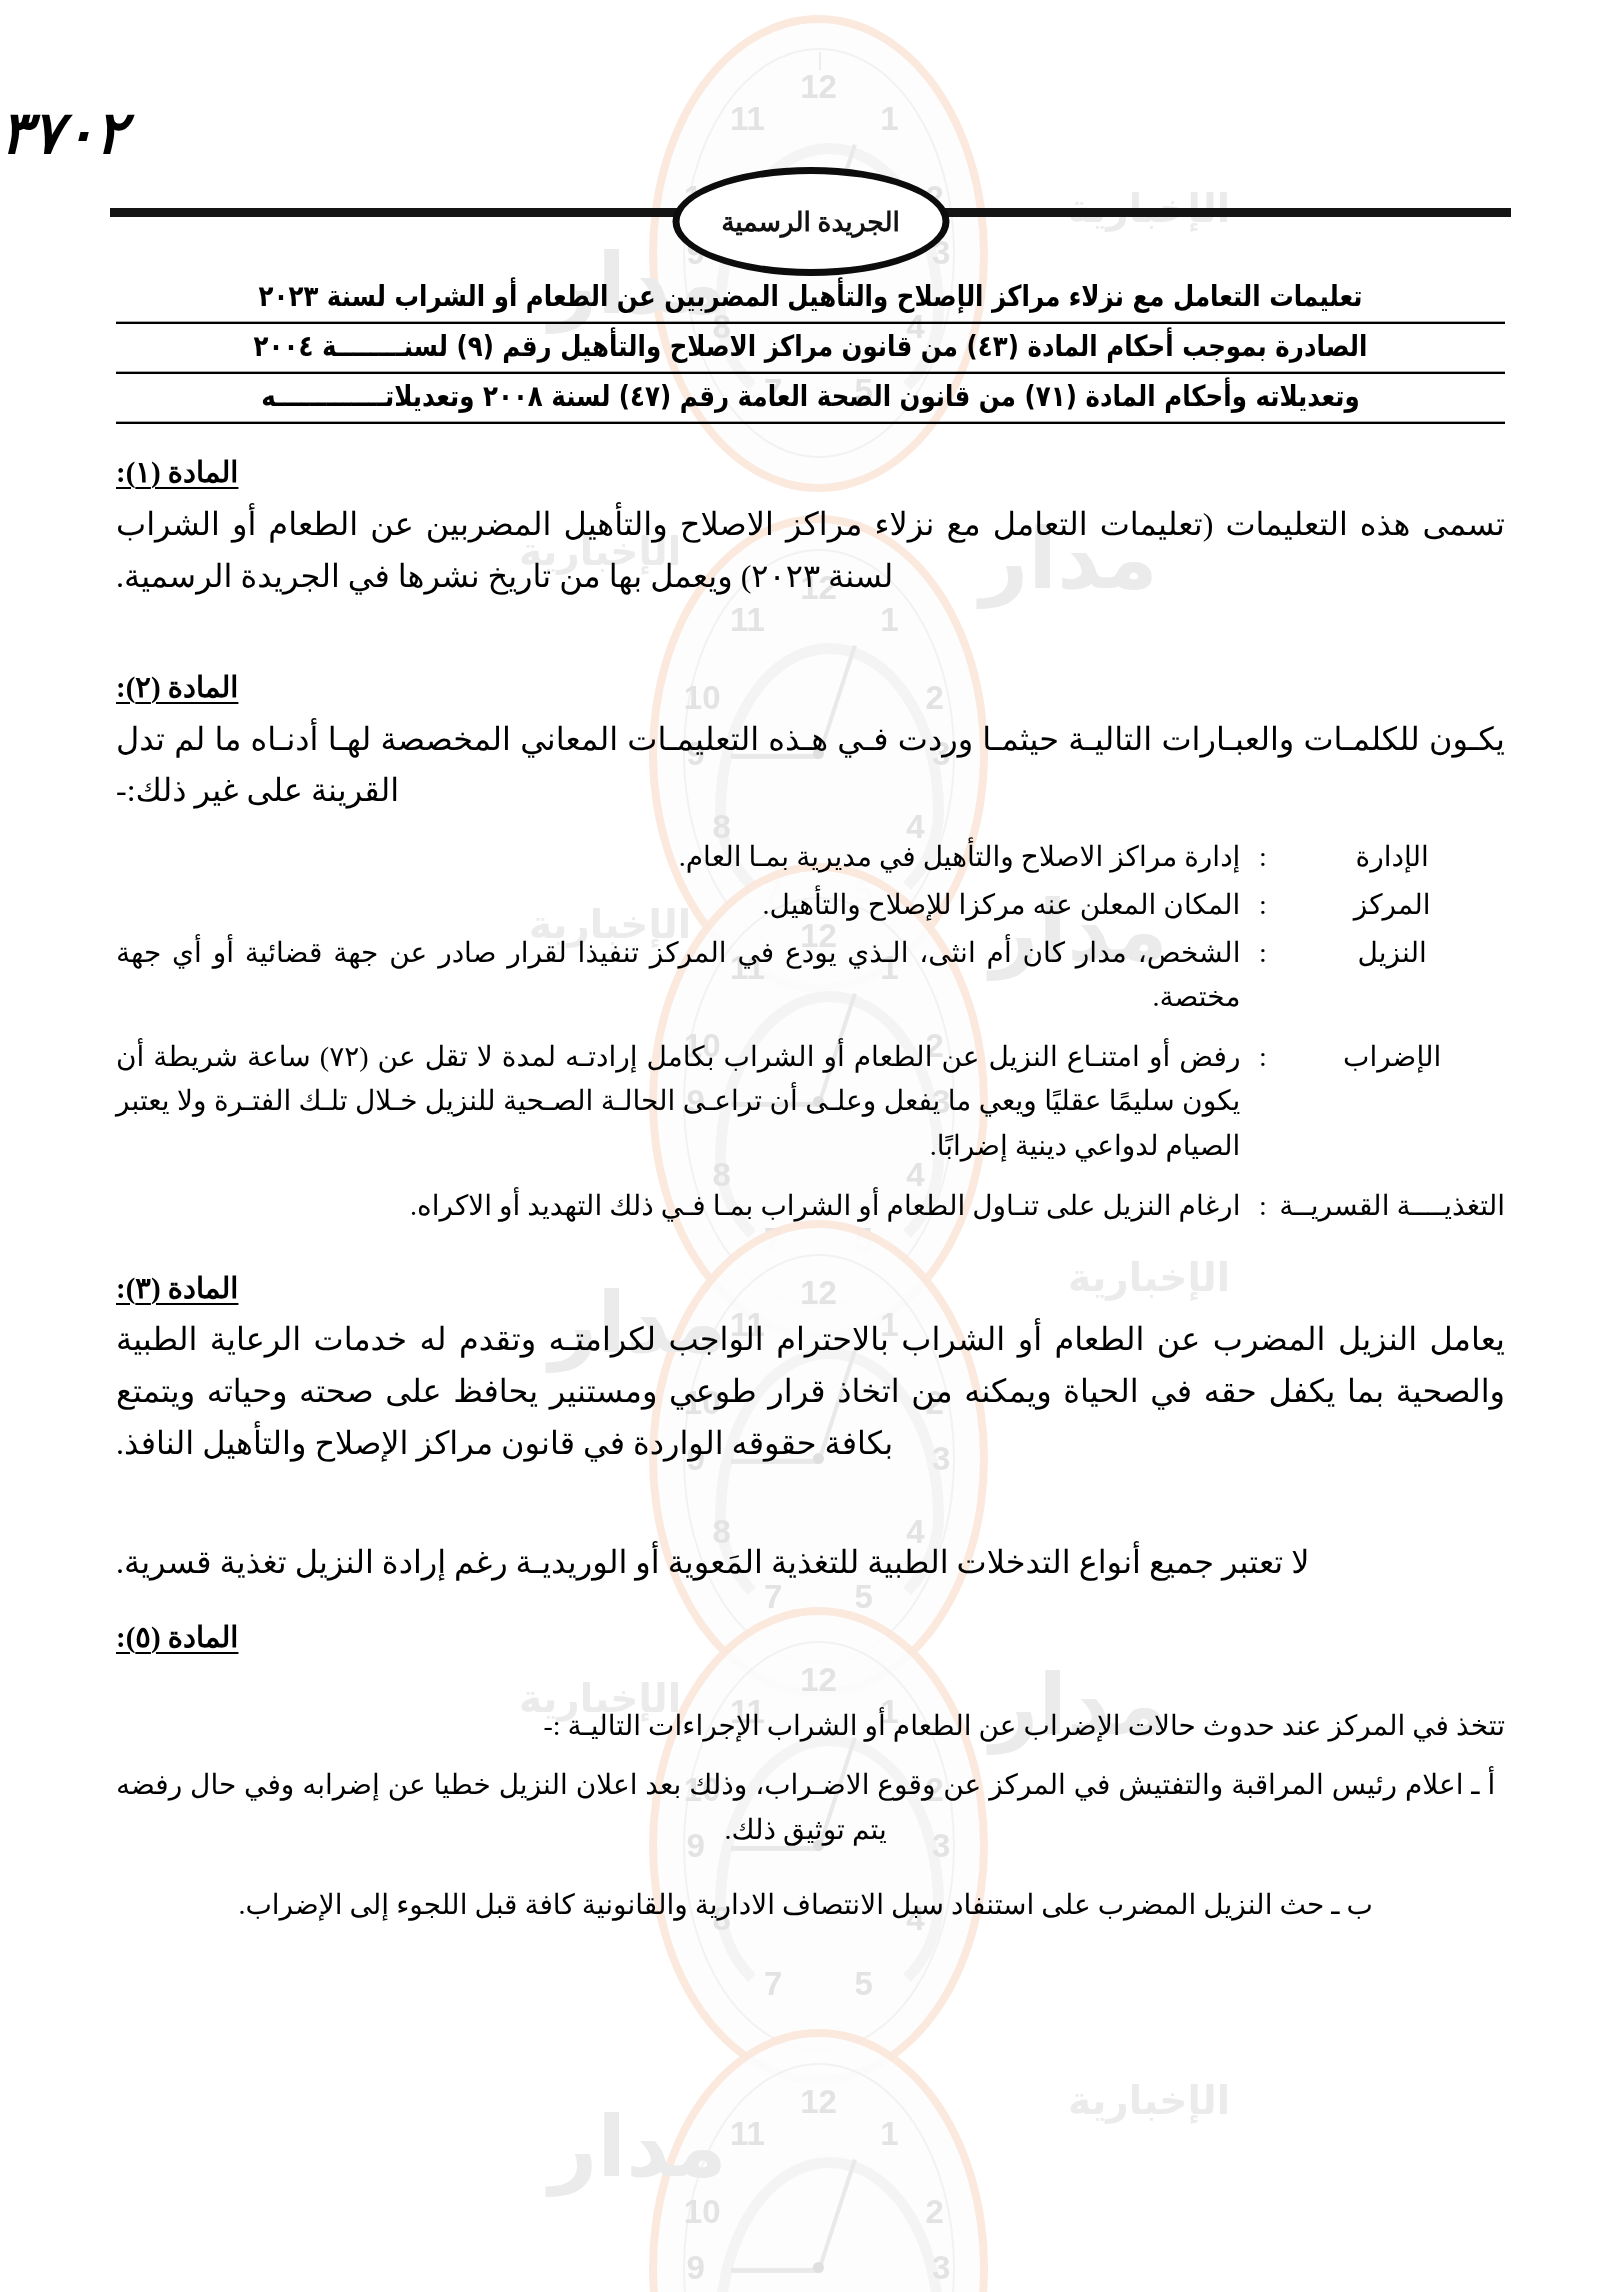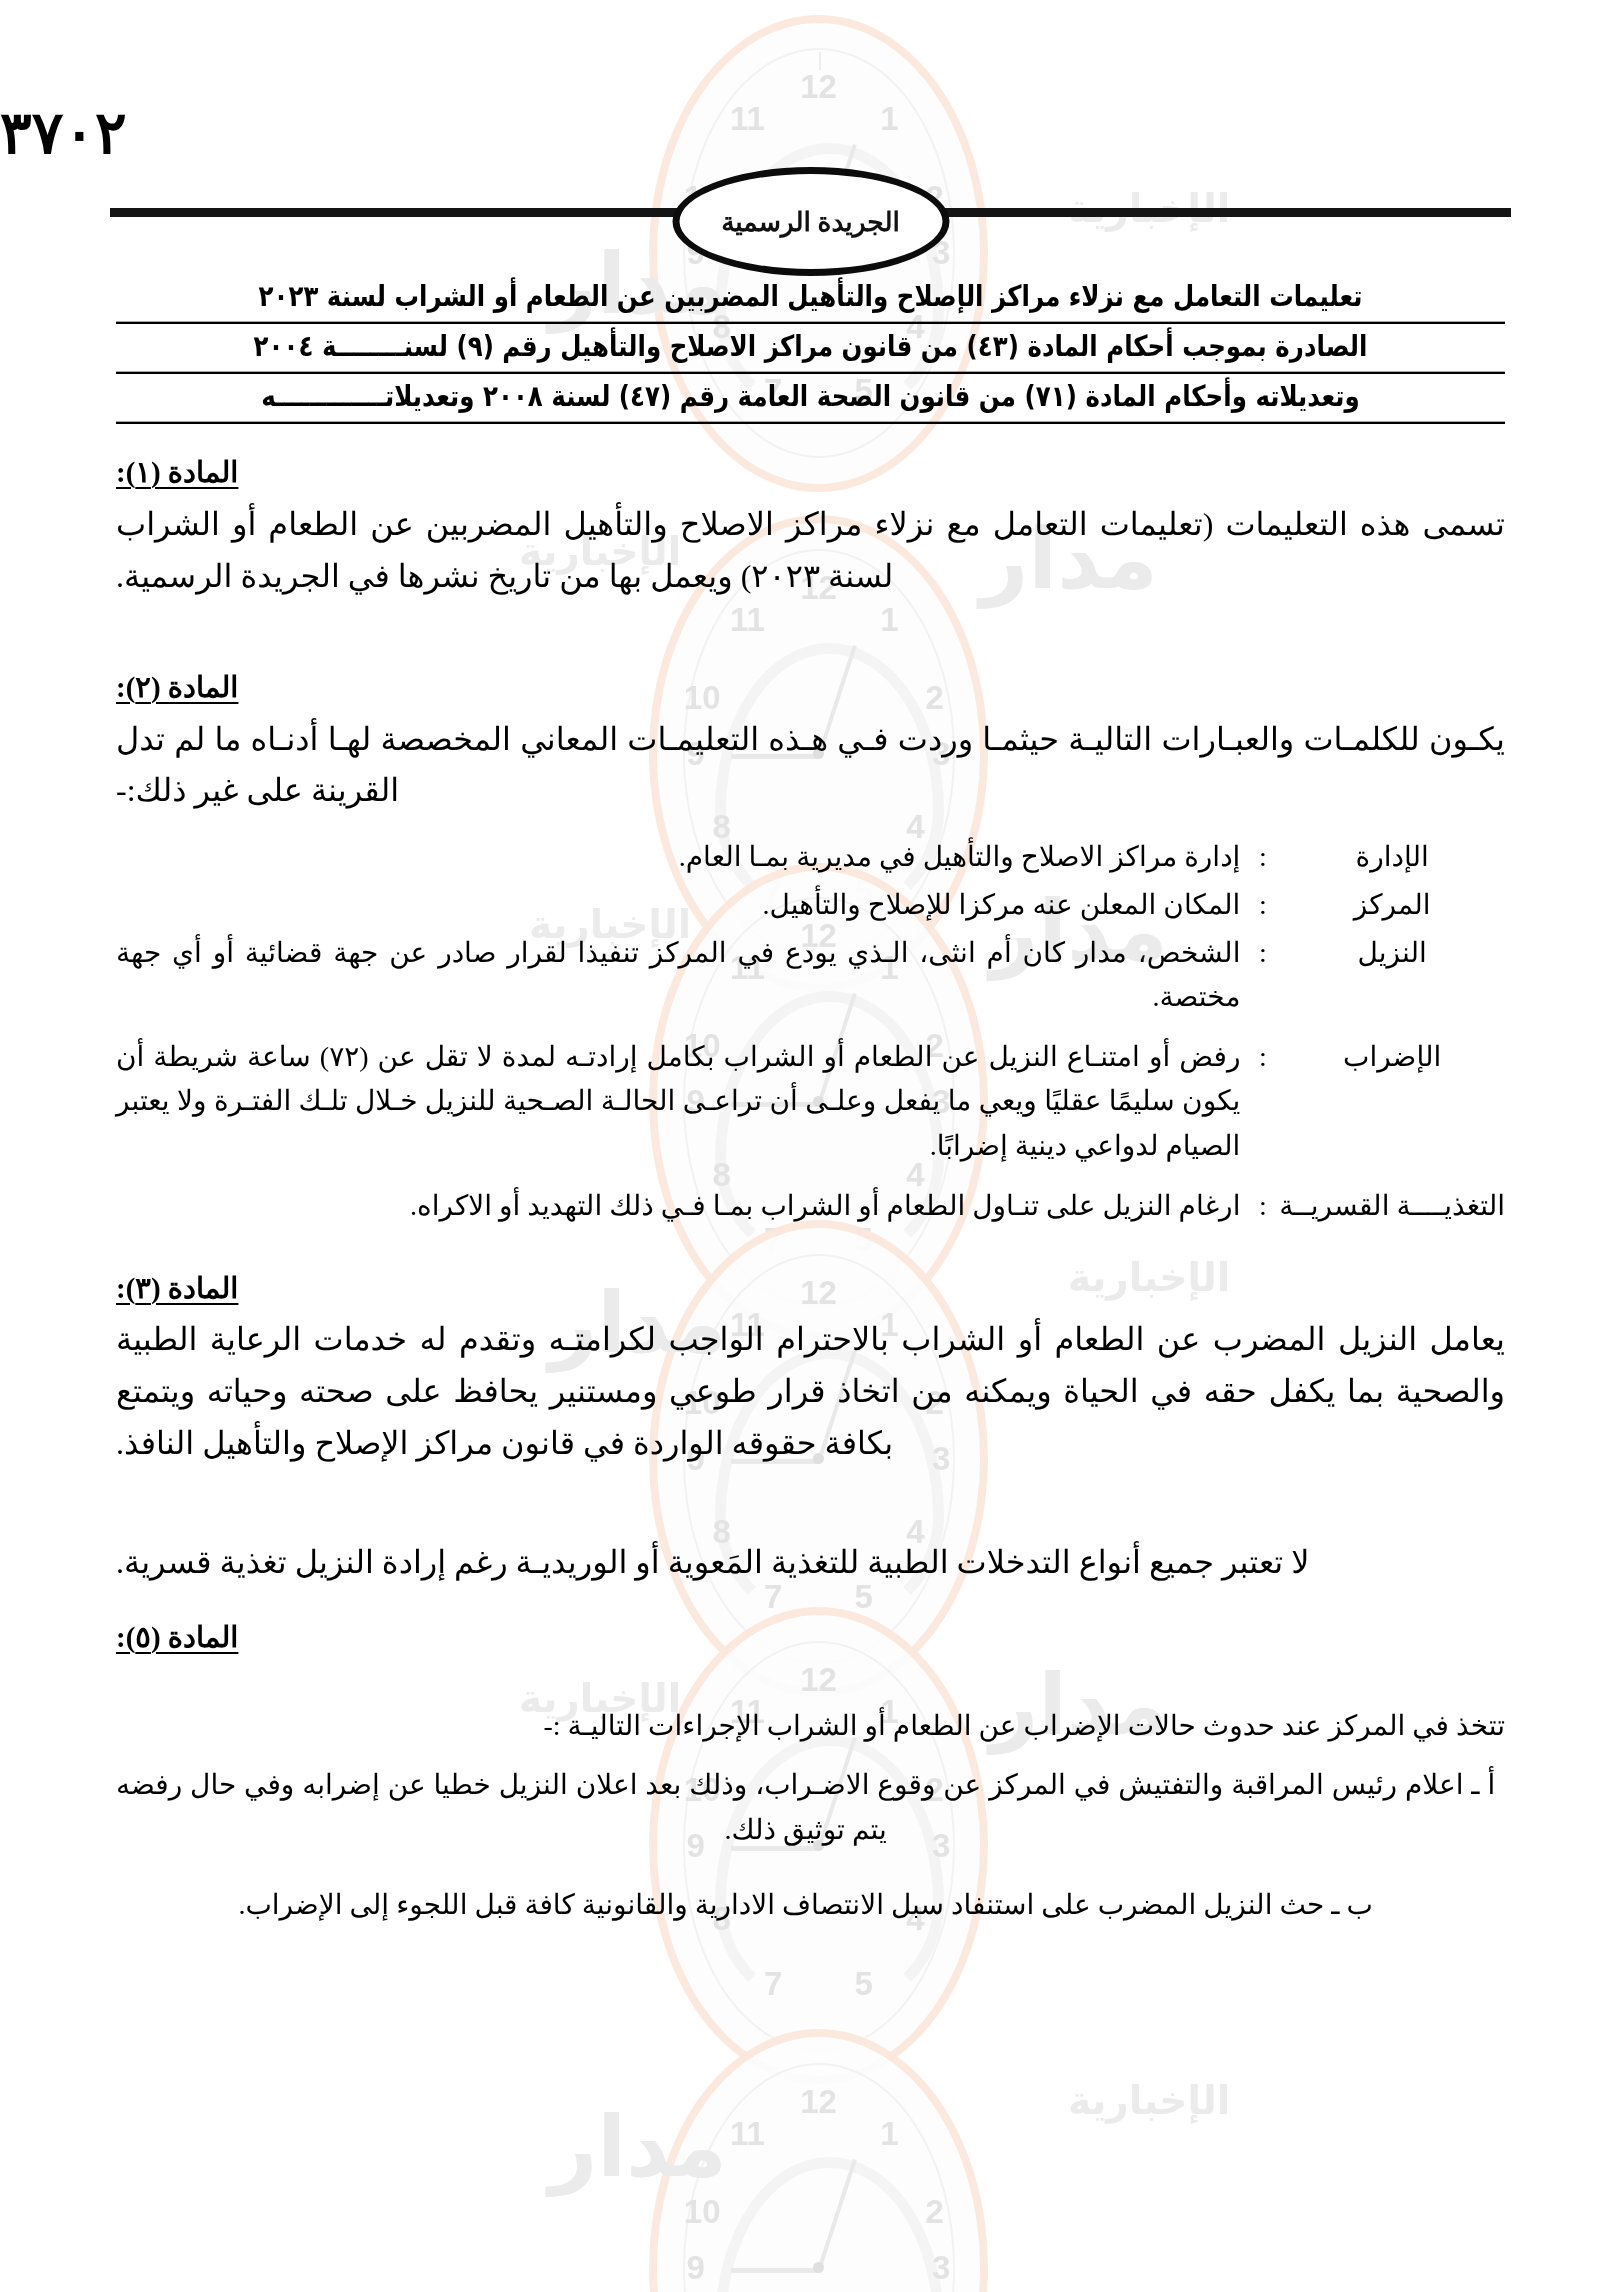--- a/index.html
+++ b/index.html
@@ -106,20 +106,21 @@
     top: 98px;
     left: 0;
     right: 116px;
     text-align: left;
     direction: rtl;
     font-family: "Liberation Serif", serif;
     font-size: 59px;
     font-weight: 700;
     letter-spacing: 2.9px;
     z-index: 4;
+    font-style: italic;
   }
   .hrule {
     position: absolute;
     top: 90px;
     left: 110px;
     right: 110px;
     height: 8.8px;
     background: #141414;
   }
   .oval {

